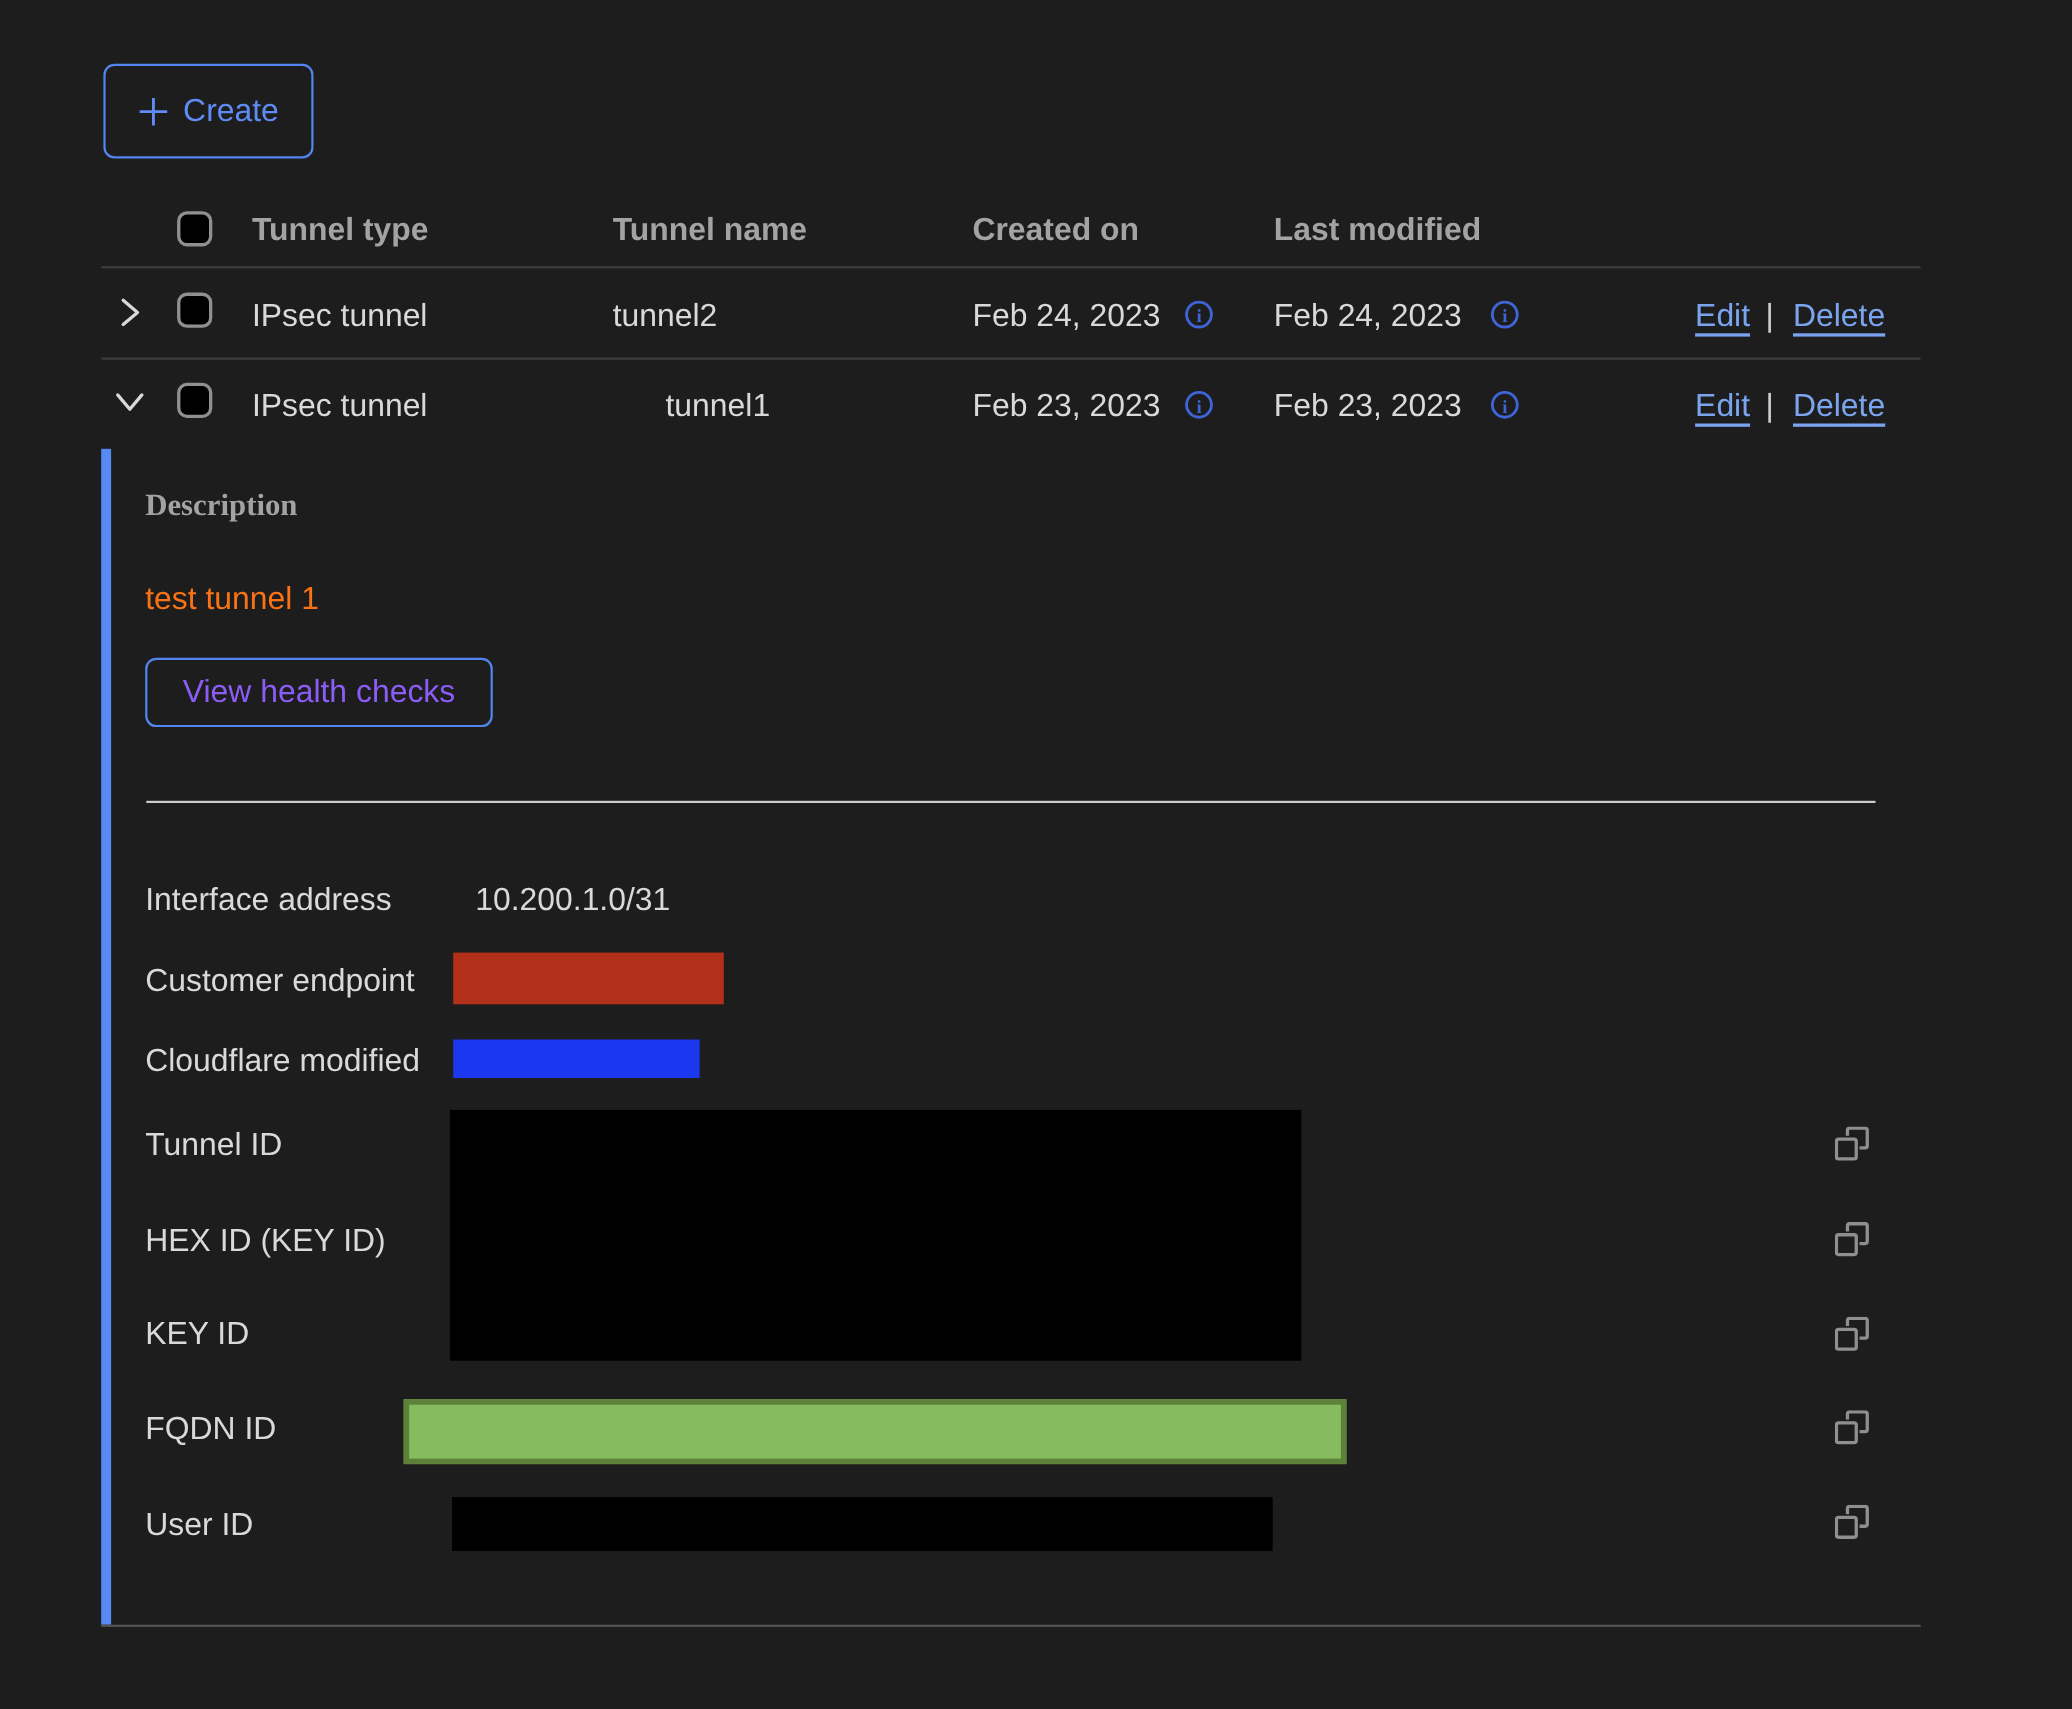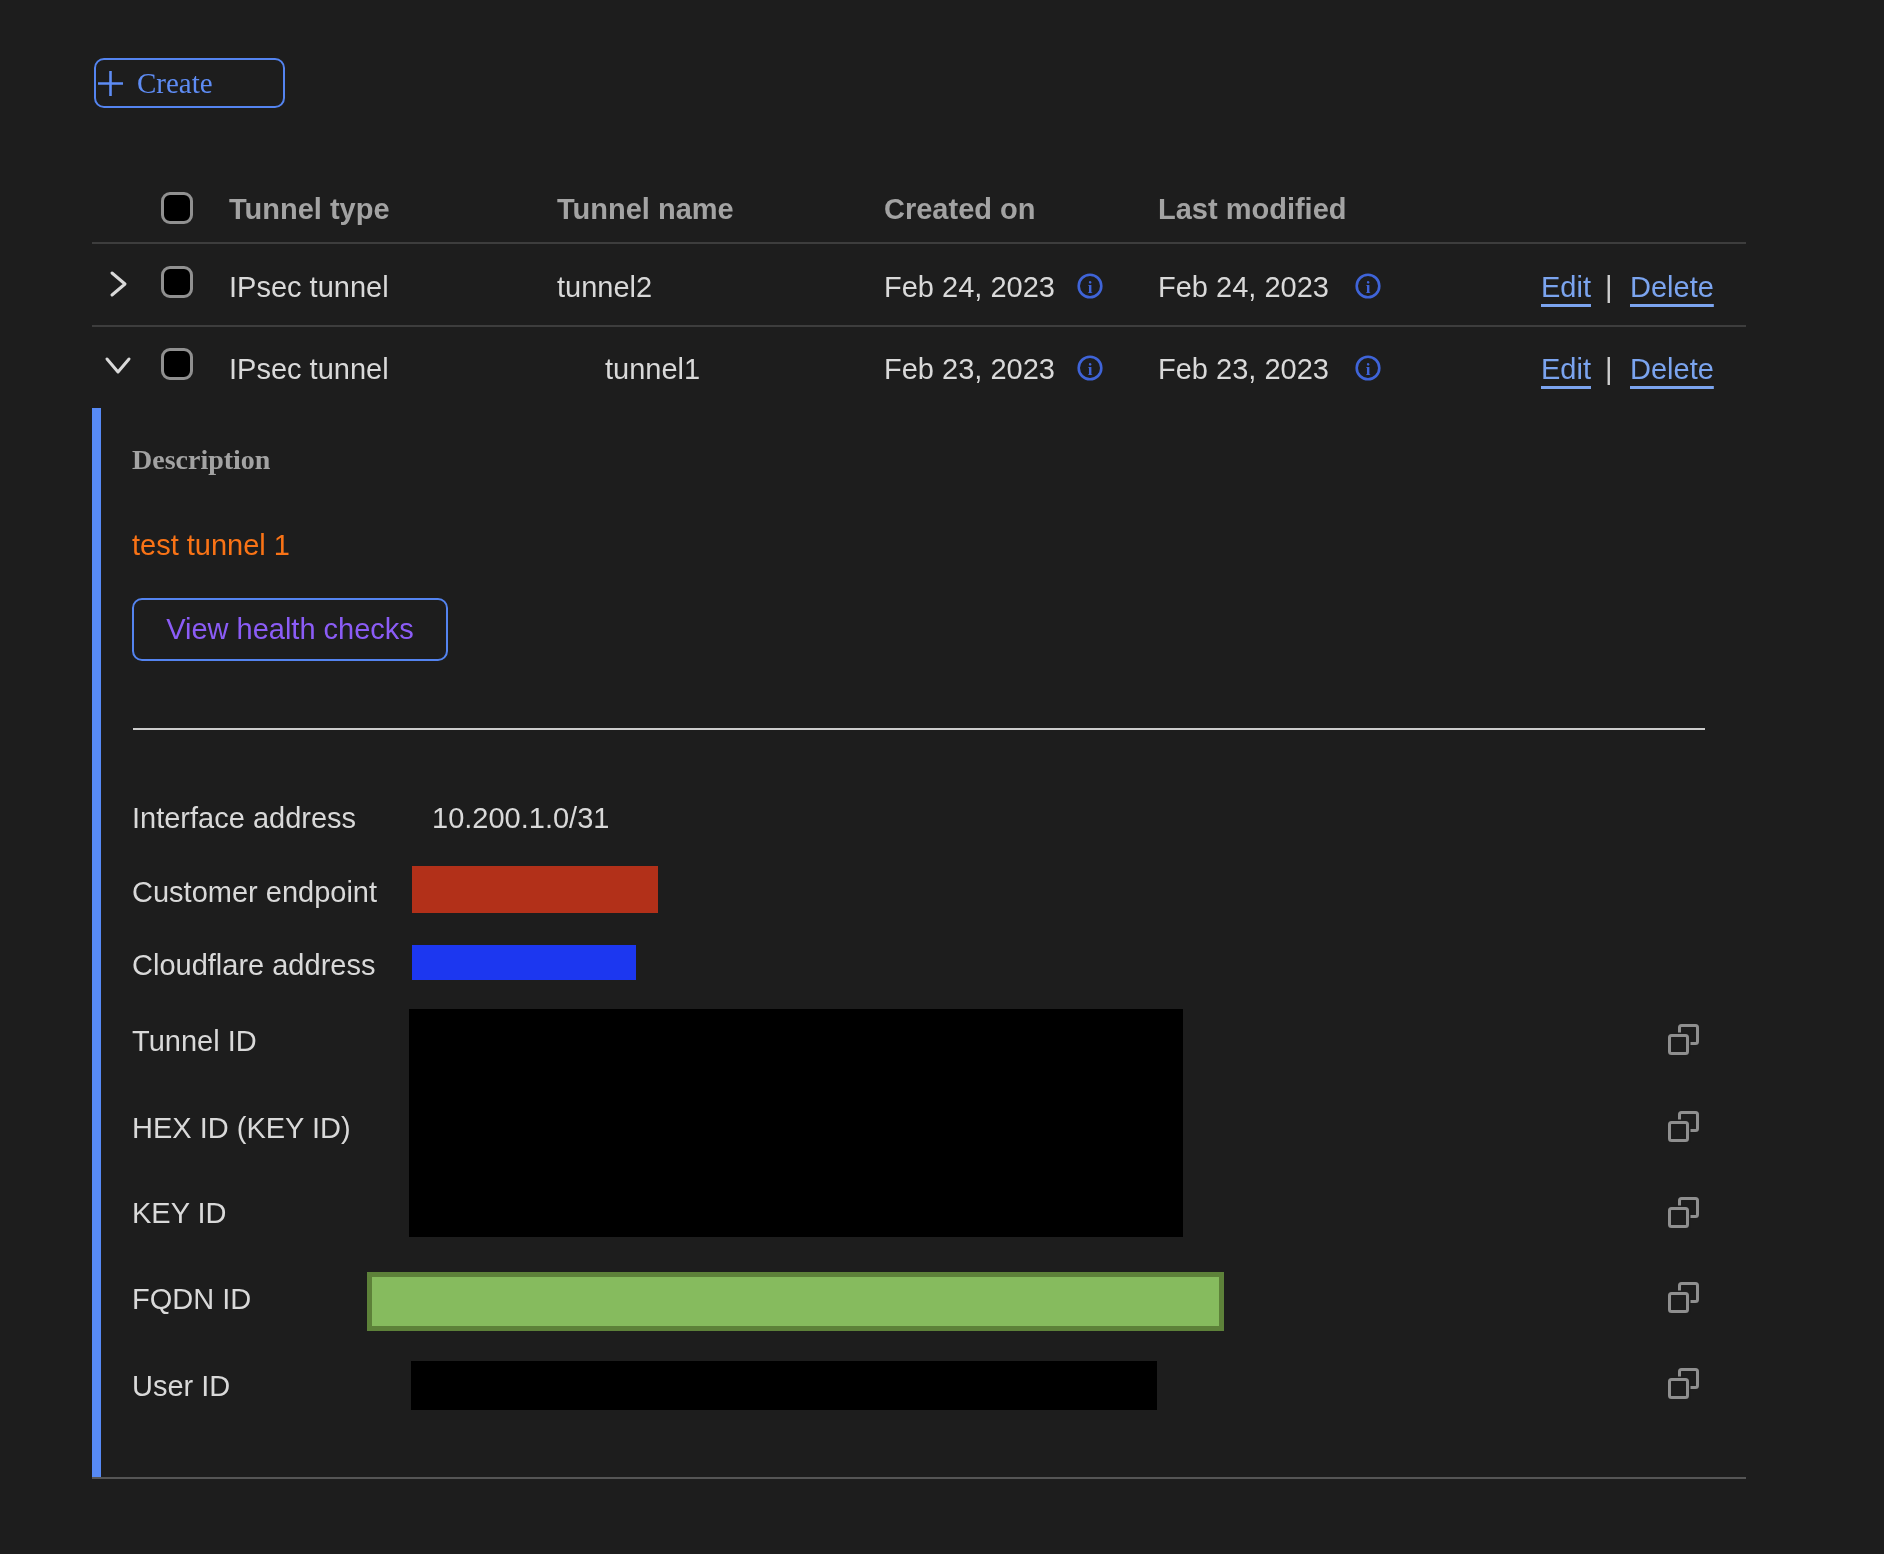--- a/index.html
+++ b/index.html
@@ -8,21 +8,21 @@
   .abs { position:absolute; }
   .txt { position:absolute; color:#d9d9d9; font-size:29px; line-height:36px; white-space:nowrap; }
   .bold { font-weight:bold; color:#a3a3a3;text-align:right; }
   .link { color:#7ba4ef; text-decoration:underline; text-decoration-thickness:2.5px; text-underline-offset:7px; }
   .hline { position:absolute; background:#3d3d3d; height:2px; }
   .cb { position:absolute; width:32px; height:32px; background:#000; border:3px solid #909090; border-radius:9px; }
 </style>
 </head>
 <body>
 
-<div class="abs" style="left:94px; top:58px; width:191px; height:50px; border:2px solid #5484f0; border-radius:10px; display:flex; align-items:center; justify-content:flex-start;font-family:Liberation Serif, serif;">
+<div class="abs" style="left:94px; top:58px; width:191px; height:86px; border:2px solid #5484f0; border-radius:10px; display:flex; align-items:center; justify-content:center;">
   <svg width="29" height="29" viewBox="0 0 29 29" style="margin-right:12px;">
     <path d="M14.5 2 V27 M2 14.5 H27" stroke="#5e8cf4" stroke-width="2.6" fill="none"></path>
   </svg>
   <span style="color:#5e8cf4; font-size:29px;">Create</span>
 </div>
 
 <div class="cb" style="left:161px; top:192px;"></div>
 <div class="txt bold" style="left:229px; top:191px;">Tunnel type</div>
 <div class="txt bold" style="left:557px; top:191px;">Tunnel name</div>
 <div class="txt bold" style="left:884px; top:191px;">Created on</div>
@@ -80,21 +80,21 @@
 </div>
 
 <div class="abs" style="left:133px; top:728px; width:1572px; height:2px; background:#cccccc;"></div>
 
 <div class="txt" style="left:132px; top:800px;">Interface address</div>
 <div class="txt" style="left:432px; top:800px;">10.200.1.0/31</div>
 
 <div class="txt" style="left:132px; top:874px;">Customer endpoint</div>
 <div class="abs" style="left:412px; top:866px; width:246px; height:47px; background:#b23019;"></div>
 
-<div class="txt" style="left:132px; top:947px;">Cloudflare address</div>
+<div class="txt" style="left:132px; top:947px;">Cloudflare modified</div>
 <div class="abs" style="left:412px; top:945px; width:224px; height:35px; background:#1c37f0;"></div>
 
 <div class="txt" style="left:132px; top:1023px;">Tunnel ID</div>
 <div class="abs" style="left:409px; top:1009px; width:774px; height:228px; background:#000;"></div>
 <div class="txt" style="left:132px; top:1110px;">HEX ID (KEY ID)</div>
 <div class="txt" style="left:132px; top:1195px;">KEY ID</div>
 
 <div class="txt" style="left:132px; top:1281px;">FQDN ID</div>
 <div class="abs" style="left:367px; top:1272px; width:857px; height:59px; background:#86bb5e; border:5px solid #5d8139;"></div>
 

